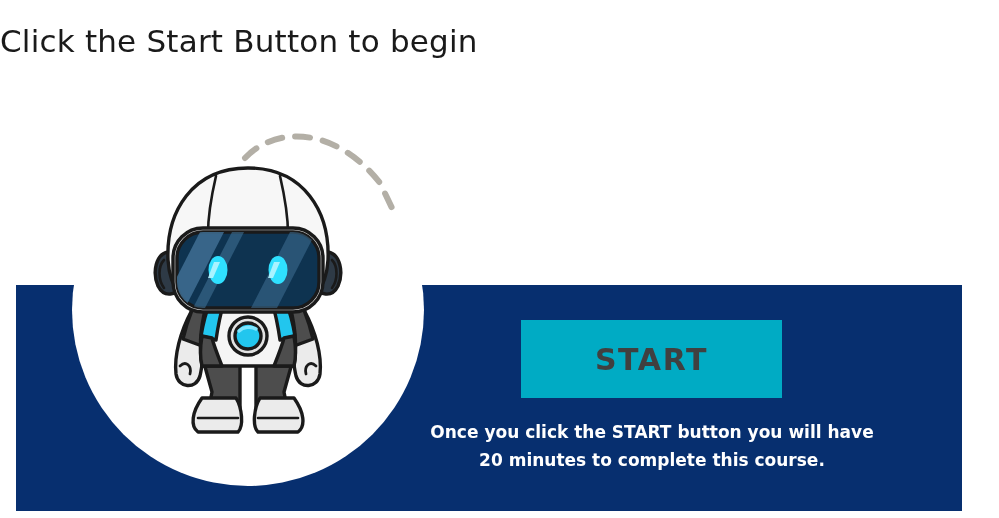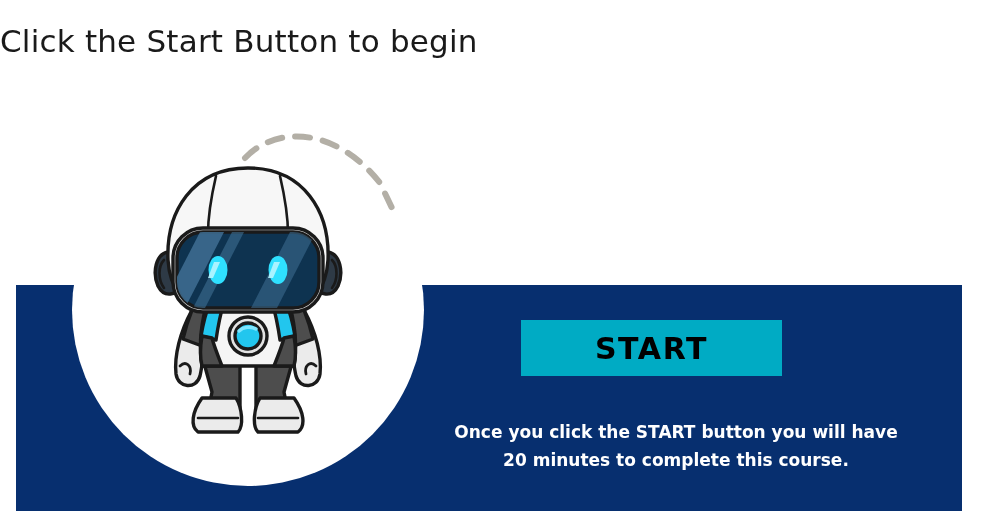--- a/index.html
+++ b/index.html
@@ -73,49 +73,48 @@
     width: 216px;
     height: 280px;
   }
 
   
   #start-button {
     position: absolute;
     left: 521px;
     top: 320px;
     width: 261px;
-    height: 56px;
+    height: 78px;
     background: #00abc4;
     border: none;
     outline: none;
     cursor: pointer;
     display: flex;
     align-items: center;
     justify-content: center;
     font-family: "DejaVu Sans", sans-serif;
     font-weight: bold;
     font-size: 30px;
     letter-spacing: 1.6px;
-    color: #000000;
+    color: #404040;
     padding: 16px;
   }
 
   
   #instruction-caption {
     position: absolute;
     left: 424px;
     top: 418px;
     width: 456px;
     text-align: center;
     font-family: "DejaVu Sans", sans-serif;
     font-weight: bold;
     font-size: 17px;
     line-height: 28px;
     color: #ffffff;
-    margin-left: 24px;
   }
   #instruction-caption .cap-line { display: block; white-space: nowrap; }
 </style>
 </head>
 <body>
 
 <div id="stage">
 
   <h1 id="page-title">Click the Start Button to begin</h1>
 

